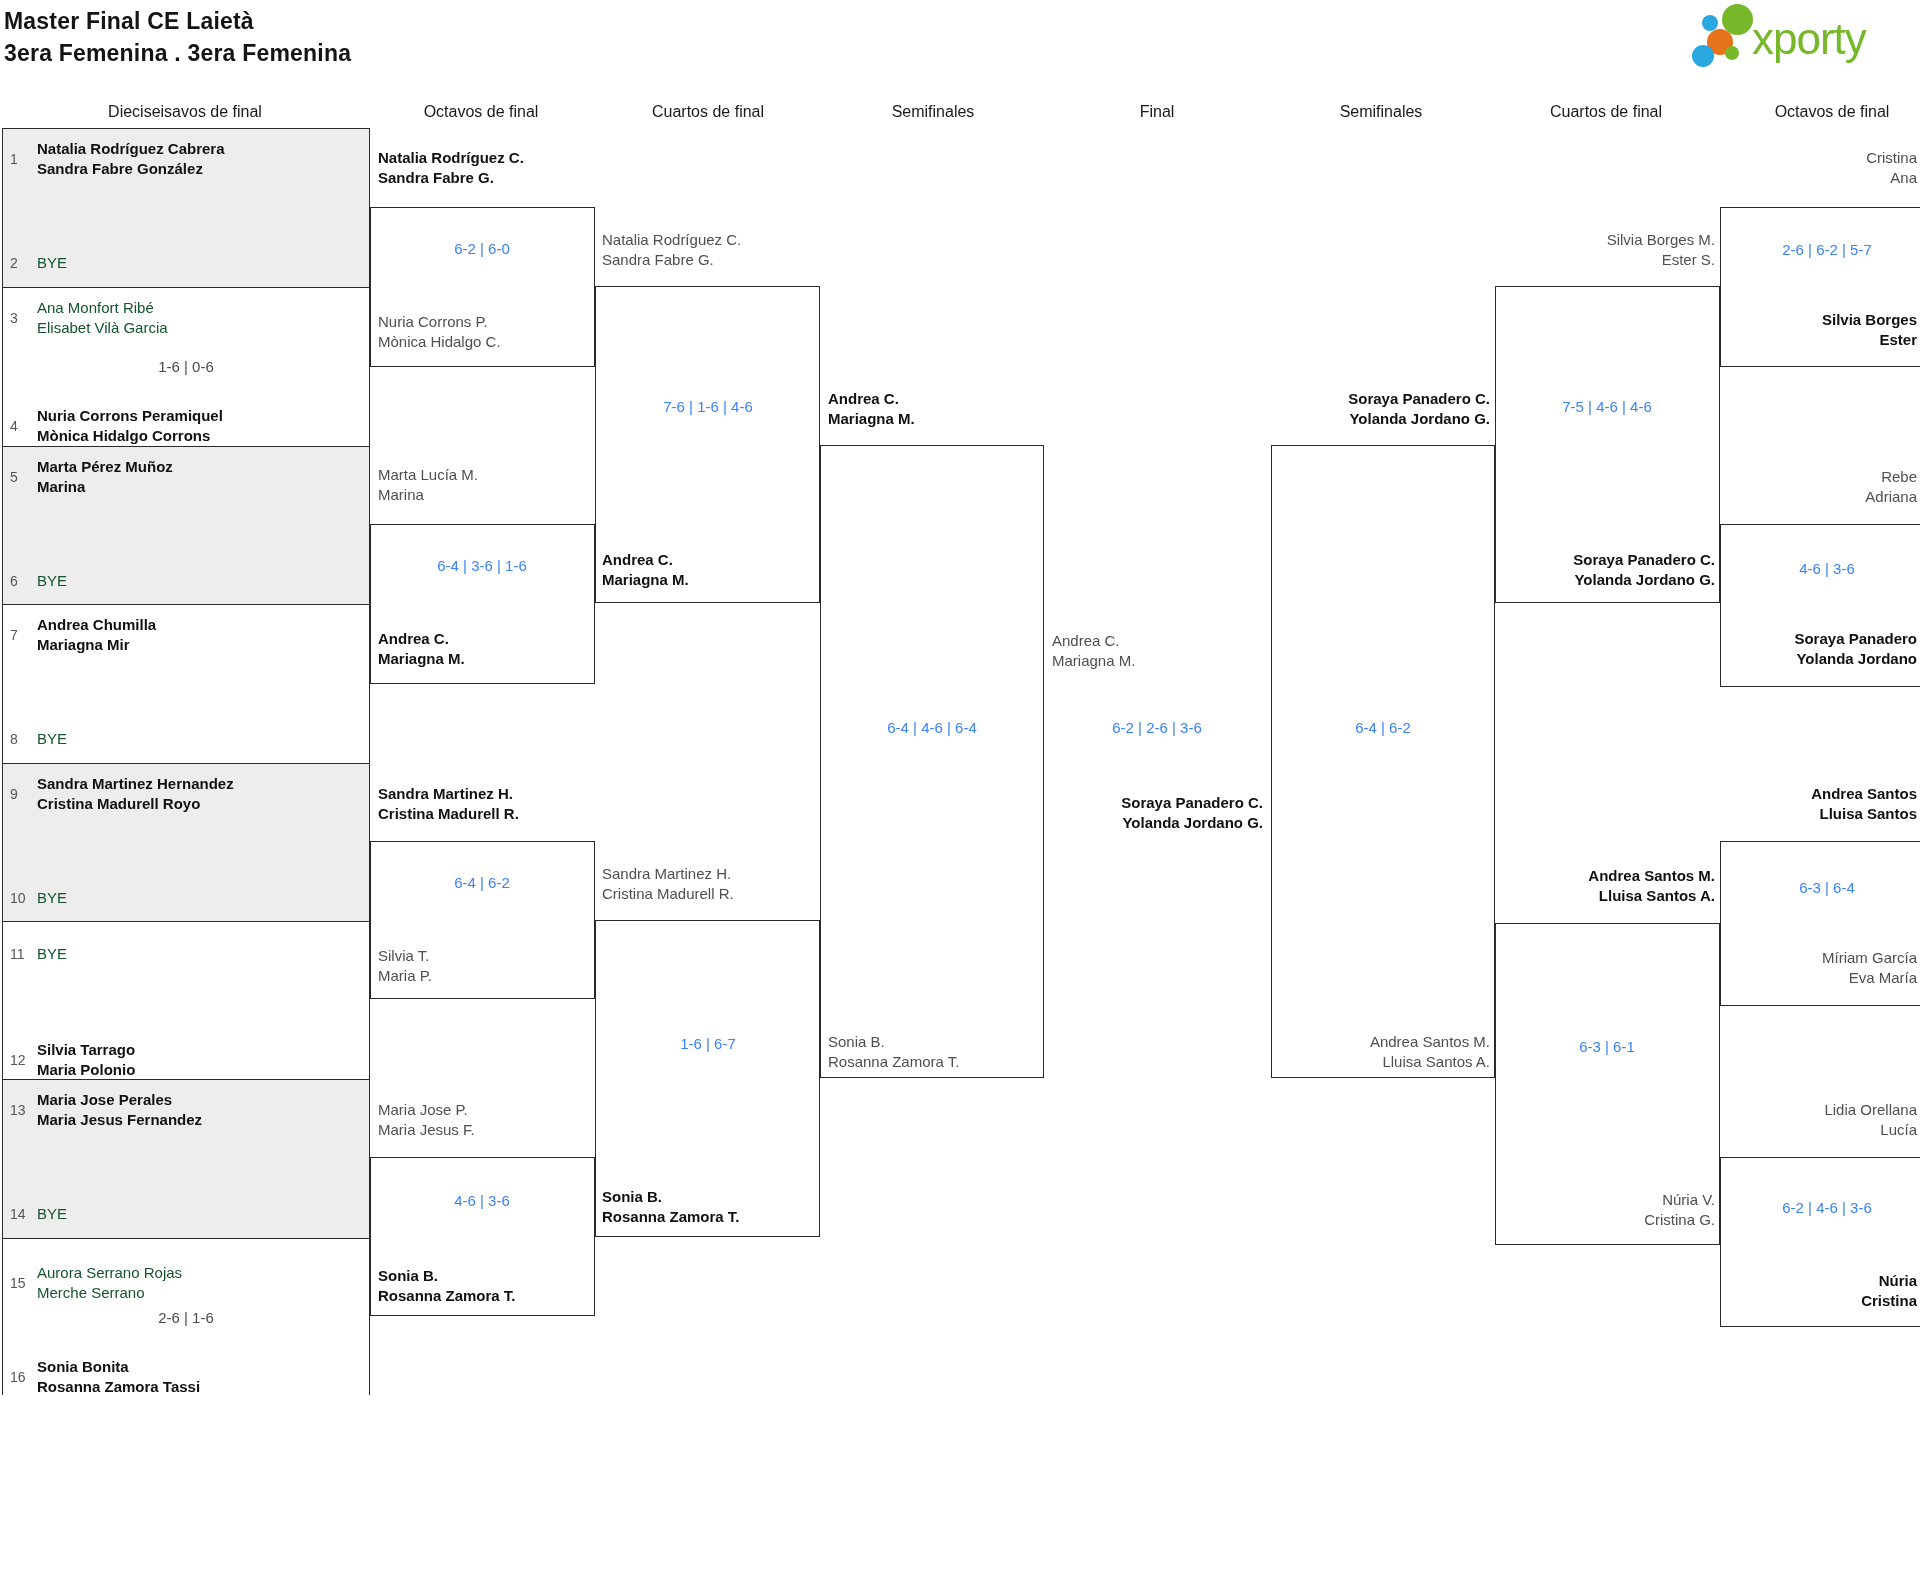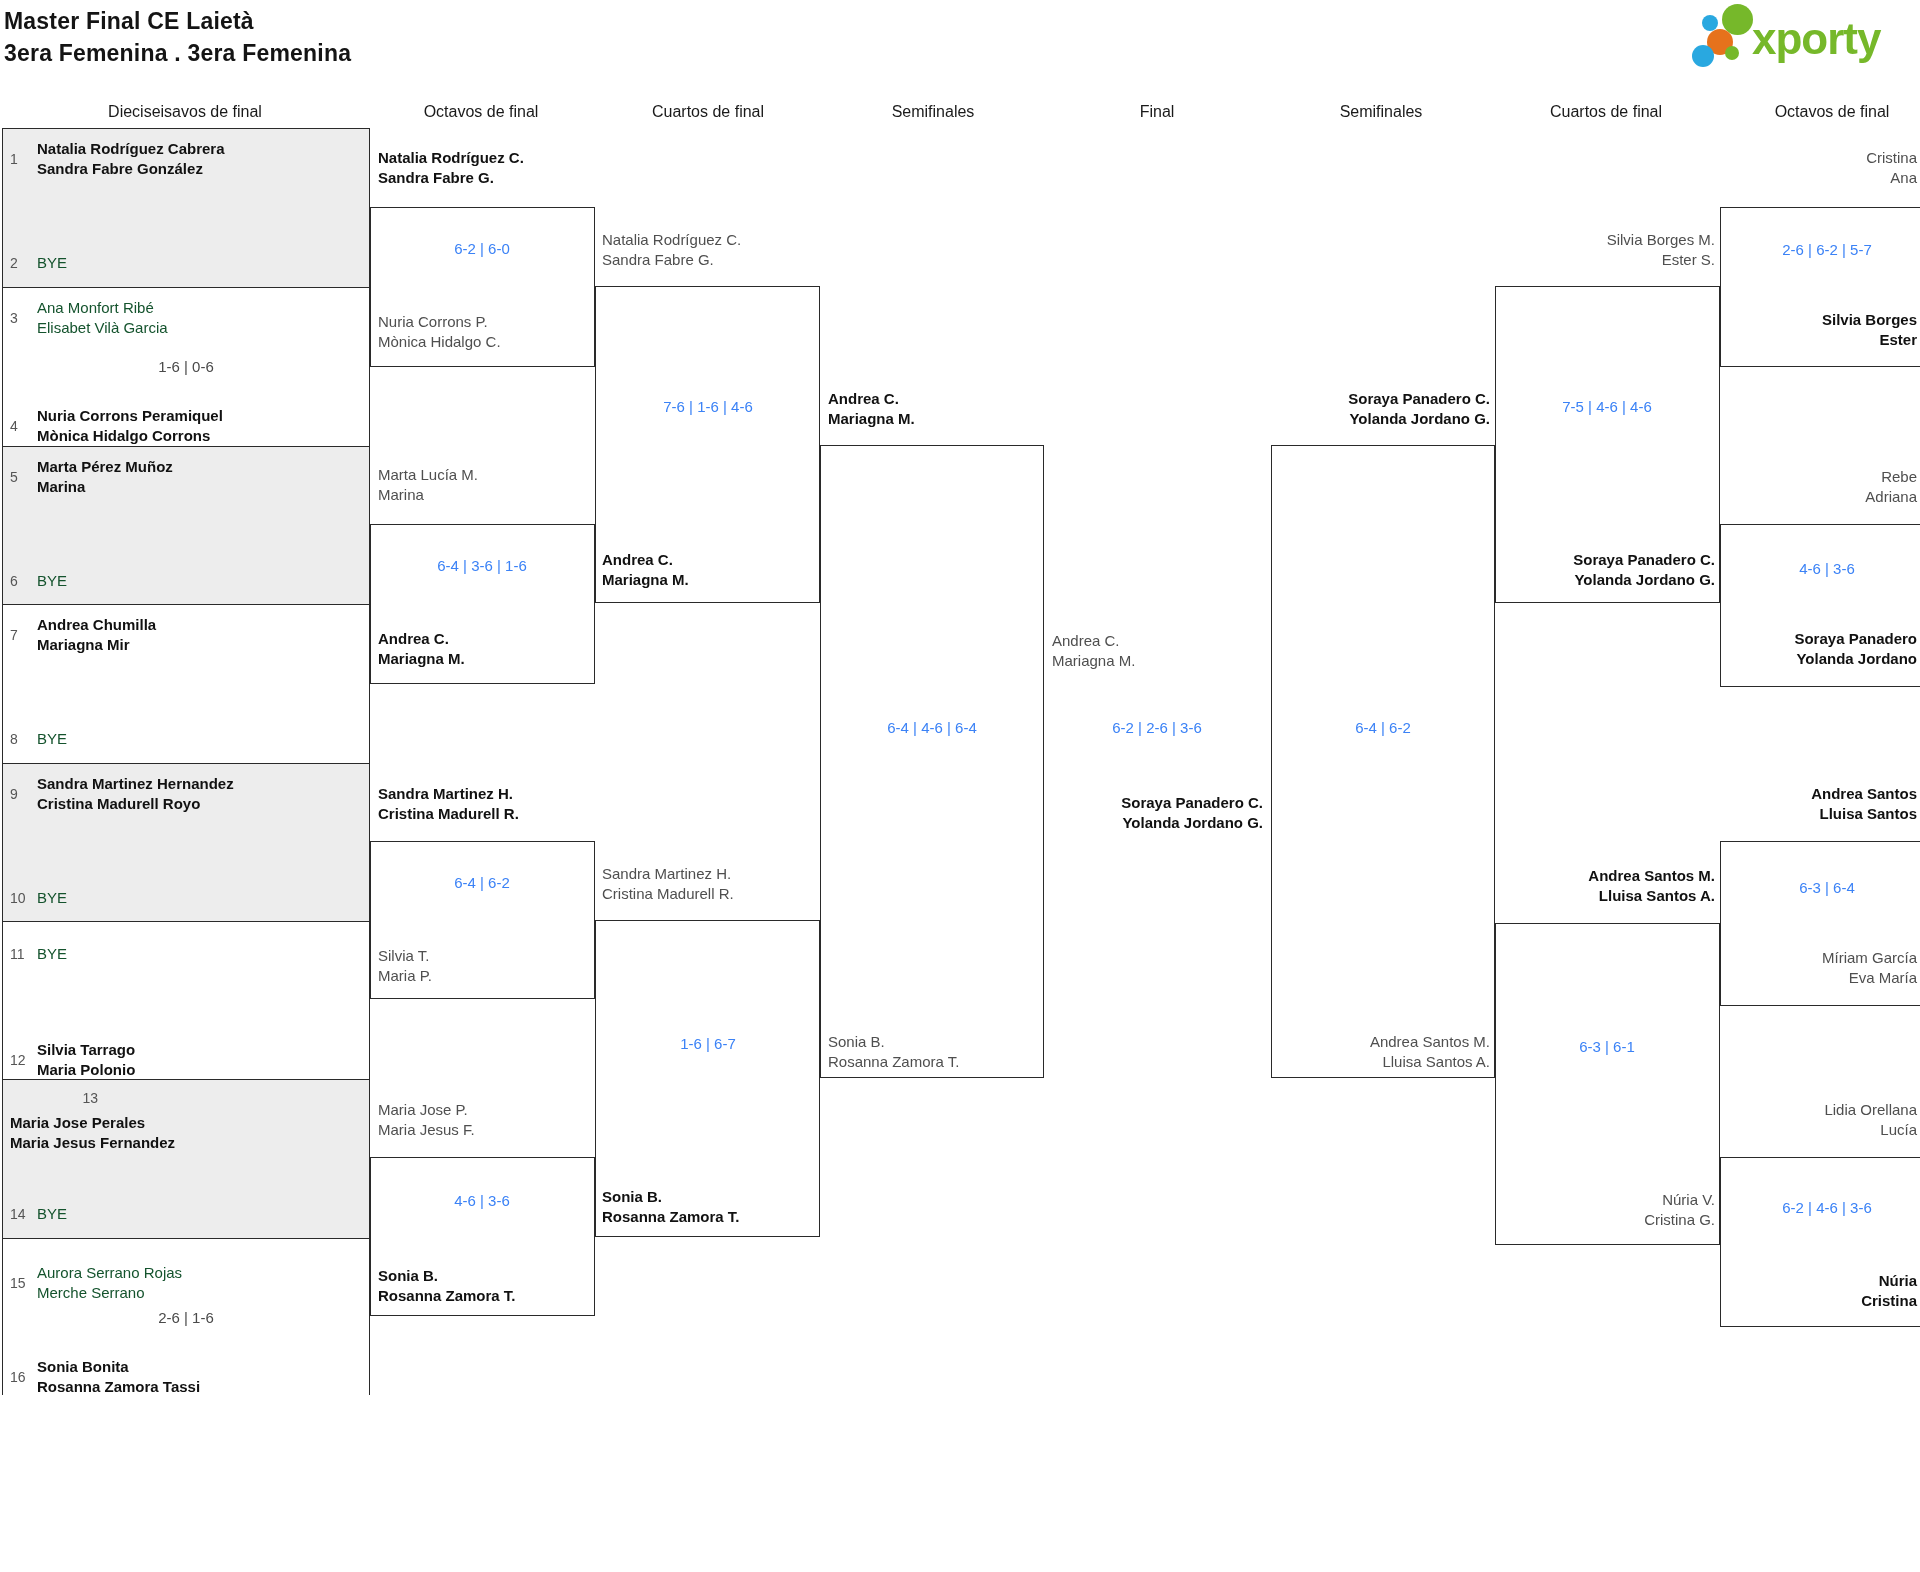--- a/index.html
+++ b/index.html
@@ -17,21 +17,21 @@
   .lines div{font-size:15px;line-height:20px;color:#14532d;white-space:nowrap;}
   .lines.win div{font-weight:700;color:#111;}
   .cell-score{position:absolute;left:0;width:100%;text-align:center;font-size:15px;color:#4a4a4a;white-space:nowrap;}
   .box{position:absolute;border:1px solid #2a2a2a;box-sizing:border-box;}
   .team-label{position:absolute;font-size:15px;line-height:20px;white-space:nowrap;color:#4f4f4f;}
   .team-label.win{font-weight:700;color:#111;}
   .team-label.right{text-align:right;}
   .score{position:absolute;width:220px;text-align:center;font-size:15px;color:#3b82f6;white-space:nowrap;}
   .dot{position:absolute;border-radius:50%;}
   #logo{position:absolute;left:1680px;top:0;width:240px;height:80px;}
-  #logo-text{position:absolute;left:72px;top:14px;font-size:44px;font-weight:700;letter-spacing:-1px;}
+  #logo-text{position:absolute;left:72px;top:14px;font-size:44px;font-weight:400;letter-spacing:-1px;}
 </style>
 </head>
 <body>
 
 <div id="bracket">
   <div id="title-line-1" class="title-line">Master Final CE Laietà</div>
   <div id="title-line-2" class="title-line">3era Femenina . 3era Femenina</div>
 
   <div id="logo">
     <span class="dot" style="left: 22px; top: 15px; width: 16px; height: 16px; background: rgb(41, 168, 224);"></span>
@@ -139,21 +139,21 @@
         </div>
         <div class="slot" style="top: 118px;">
           <span class="seed">12</span>
           <div class="lines win">
             <div>Silvia Tarrago</div>
             <div>Maria Polonio</div>
           </div>
         </div>
       </div>
       <div class="cell divider" style="top: 950px; height: 159px; background: rgb(237, 237, 237);">
-        <div class="slot" style="top: 10px; flex-direction: column;">
+        <div class="slot" style="top: 10px;">
           <span class="seed">13</span>
           <div class="lines win">
             <div>Maria Jose Perales</div>
             <div>Maria Jesus Fernandez</div>
           </div>
         </div>
         <div class="slot" style="top: 124px;">
           <span class="seed">14</span>
           <div class="lines">
             <div>BYE</div>

